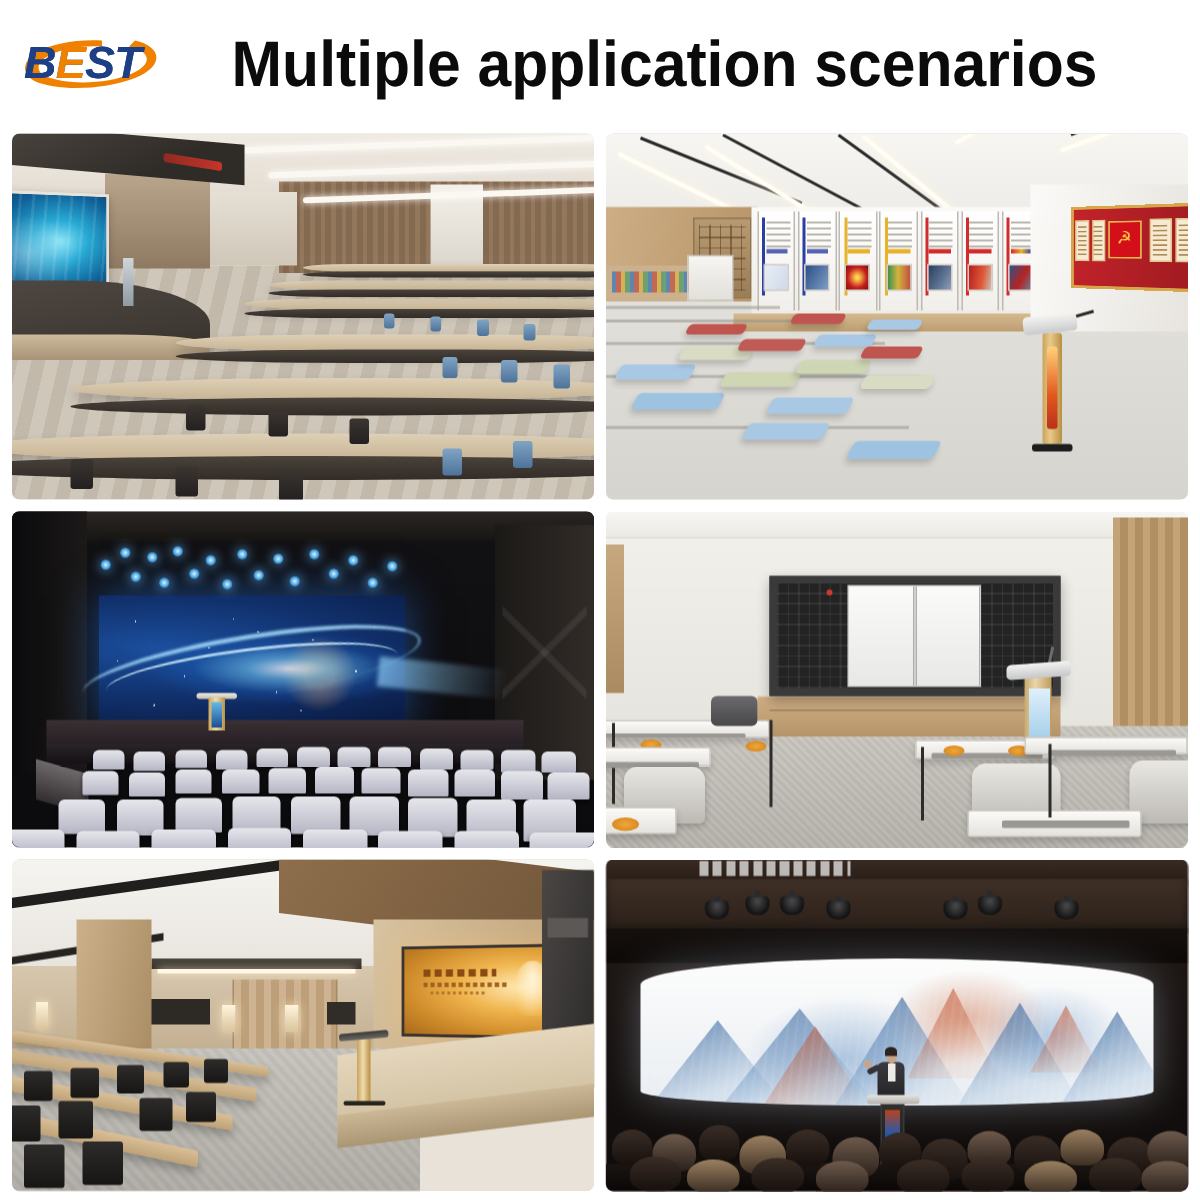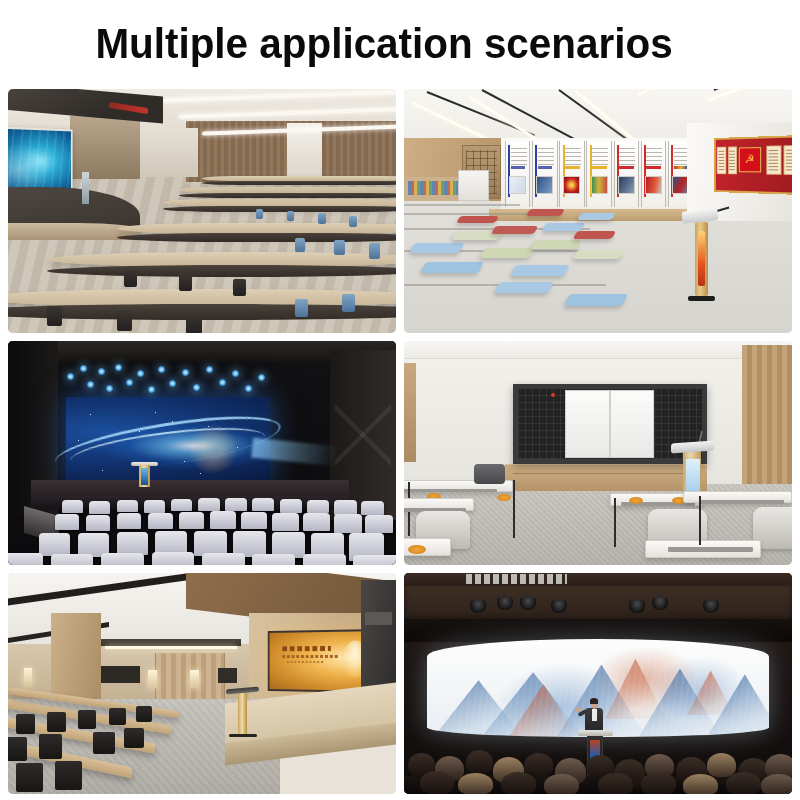--- a/index.html
+++ b/index.html
@@ -761,20 +761,28 @@
     background: linear-gradient(#1b1512,#0a0707);
   }
 </style>
 </head>
 <body>
 
 <div class="page">
 
   <div class="header">
 
+    <div class="logo">
+      <svg class="logo-swoosh" viewBox="0 0 100 50">
+        <path d="M78 9 C96 13 98 26 78 34 C58 42 26 43 11 36 C2 31 3 23 12 17
+                 C22 11 40 8 56 9 L56 13 C42 12 27 15 19 20 C12 24 12 30 19 33
+                 C33 39 60 38 76 31 C90 25 89 16 74 13 Z" fill="#f08000"></path>
+      </svg>
+      <div class="logo-text"><span>B</span><span style="color: rgb(240, 128, 0);">E</span><span>S</span><span>T</span></div>
+    </div>
 
     <div class="page-title">Multiple application scenarios</div>
   </div>
 
   <div class="grid">
 
     <div class="cell">
       <div class="scene s1">
         <div class="floor"></div>
         <div class="ceiling"></div>

